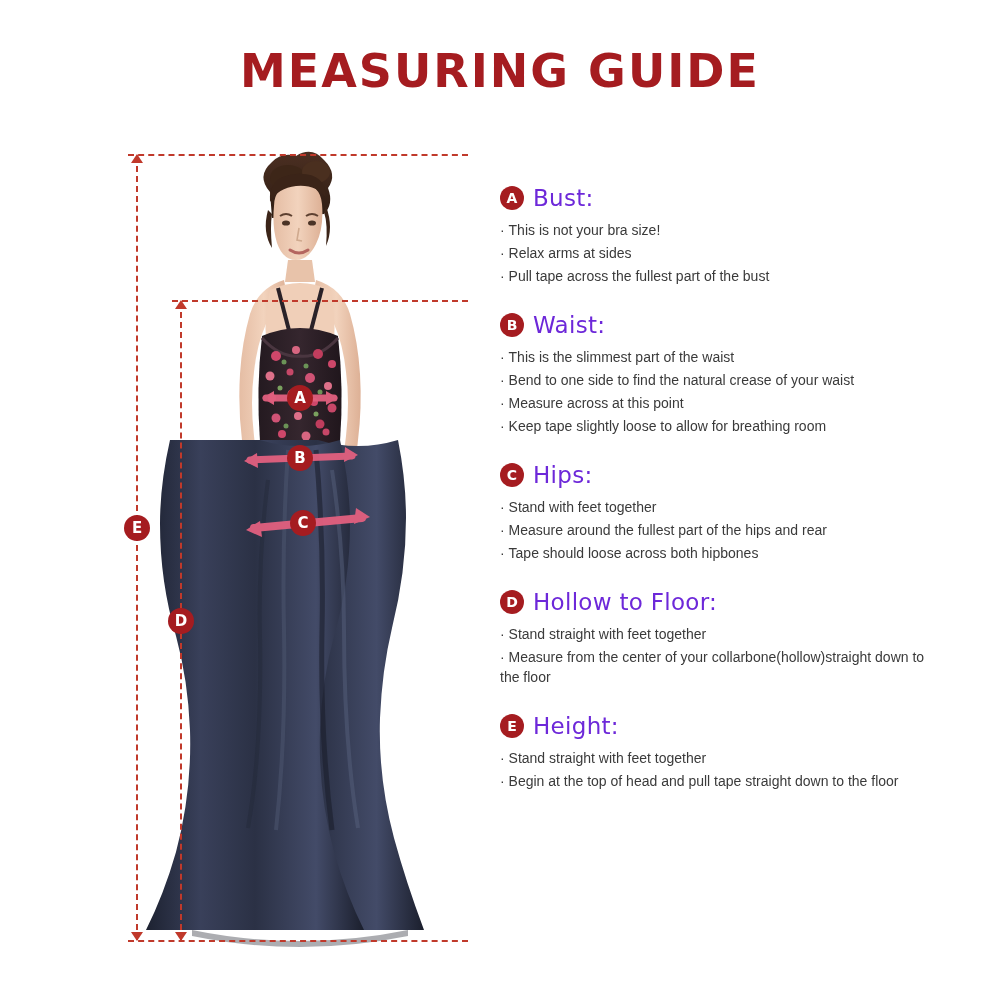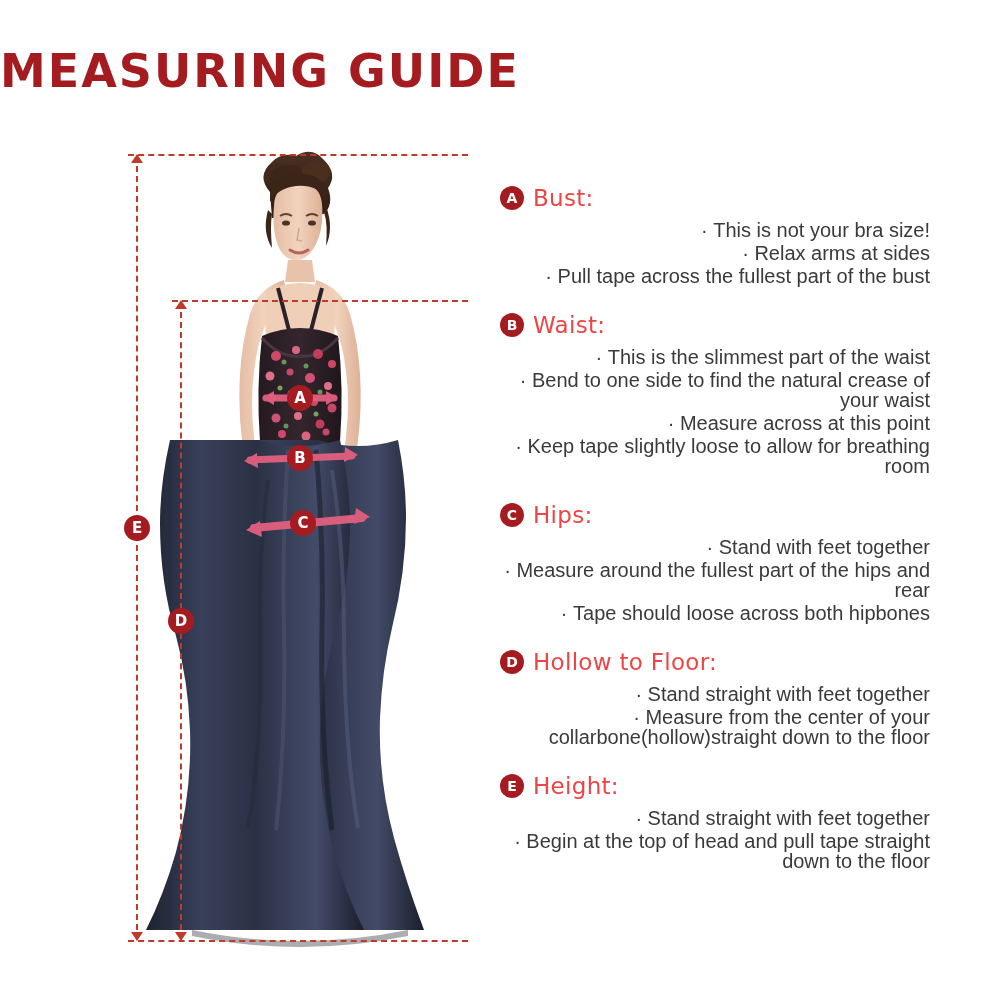--- a/index.html
+++ b/index.html
@@ -13,21 +13,21 @@
   #page {
     position: relative;
     width: 1000px; height: 1000px;
     background: #ffffff;
   }
 
   
   .title {
     position: absolute;
     top: 44px; left: 0; width: 1000px;
-    text-align: left;
+    text-align: center;
     font-size: 46px;
     letter-spacing: 2px;
     font-weight: 700;
     color: #a51c20;
     font-family: "DejaVu Sans", sans-serif;
   }
 
   
   .figure-area {
     position: absolute;
@@ -92,33 +92,32 @@
     color: #fff;
     font-size: 14px;
     font-weight: 700;
     line-height: 24px;
     text-align: center;
     flex: 0 0 auto;
     font-family: "DejaVu Sans", sans-serif;
   }
   .sec-title {
     font-size: 23px;
-    color: #ef4444;
+    color: #6d28d9;
     font-weight: 400;
     font-family: "DejaVu Sans", sans-serif;
     letter-spacing: 0.3px;
   }
   .bullets { margin: 0; padding: 0; list-style: none; }
   .bullets li {
-    font-size: 20px;
+    font-size: 14px;
     color: #3a3a3a;
     line-height: 20px;
     margin-bottom: 3px;
     text-indent: 0;
-    text-align: right;
   }
   .bullets li::before {
     content: "\00B7\00A0";
     color: #3a3a3a;
   }
 </style>
 </head>
 <body>
 
 <div id="page">

